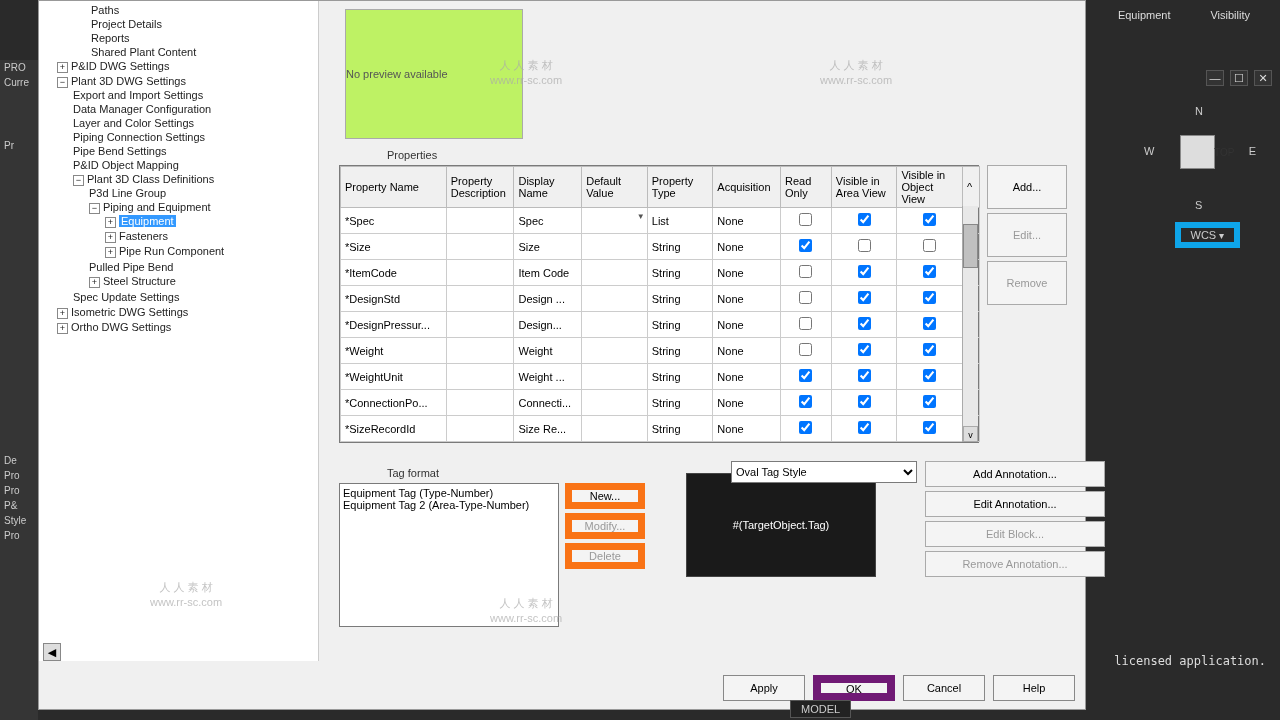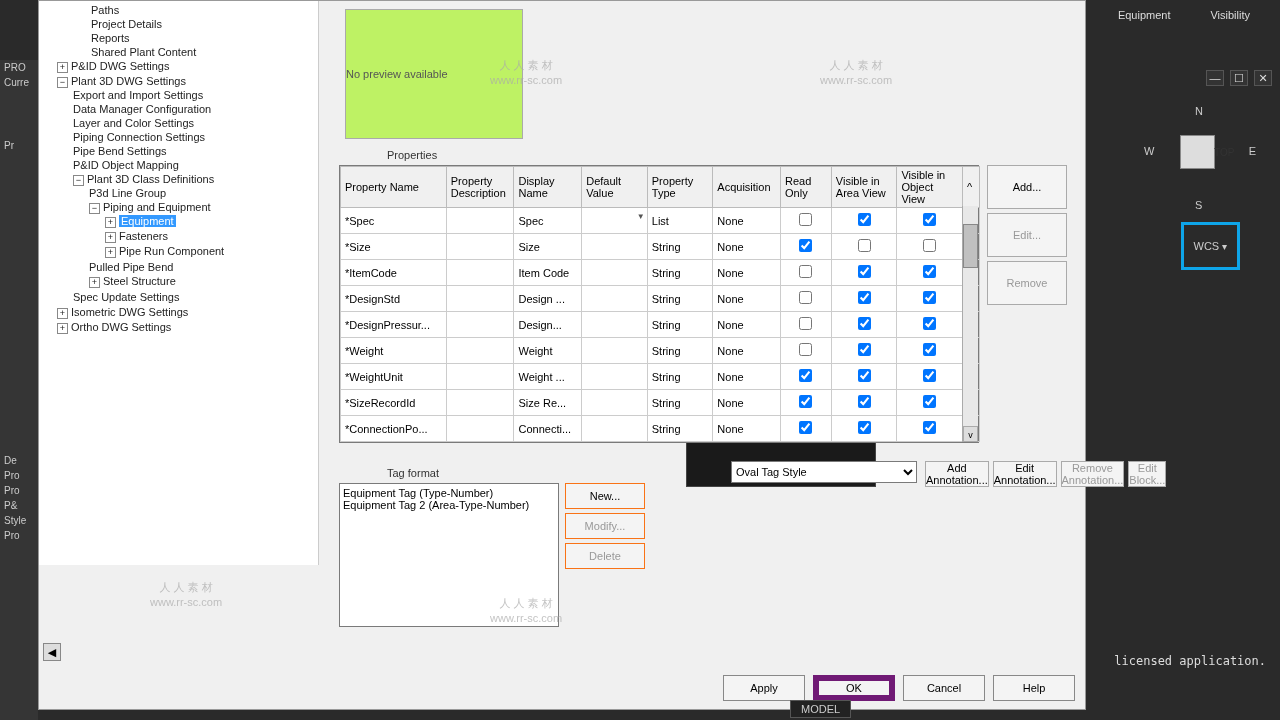--- a/index.html
+++ b/index.html
@@ -7,21 +7,21 @@
 
 .app-bg { position: absolute; inset: 0; background: #2a2a2a; }
 .dark-title { position: absolute; top: 0; right: 0; height: 30px; display: flex; align-items: center; gap: 20px; padding: 0 20px; color: #ccc; }
 .dark-title .tab { padding: 4px 10px; color: #ddd; }
 
 .left-panel { position: absolute; left: 0; top: 60px; width: 38px; bottom: 0; background: #353535; color: #ccc; }
 .left-panel .lbl { font-size: 10px; padding: 2px 4px; }
 .model-btn { position:absolute; bottom: 2px; left: 790px; background:#222; color:#ccc; padding:2px 10px; border:1px solid #555;}
 
 .dialog { position: absolute; left: 38px; top: 0; width: 1048px; height: 710px; background: #f0f0f0; border: 1px solid #999; }
-.tree-pane { position: absolute; left: 0; top: 0; width: 280px; height: 564px; background: #fff; border-right: 1px solid #ccc; overflow: hidden; padding: 2px; }
+.tree-pane { position: absolute; left: 0; top: 0; width: 280px; height: 660px; background: #fff; border-right: 1px solid #ccc; overflow: hidden; padding: 2px; }
 .tree { font-size: 12px; color: #222; }
 .tree ul { list-style: none; padding-left: 16px; }
 .tree li { padding: 1px 0; white-space: nowrap; }
 .tree .exp { display: inline-block; width: 11px; height: 11px; border: 1px solid #888; line-height: 9px; text-align: center; font-size: 9px; margin-right: 3px; background:#fff; }
 .tree .sel { background: #3399ff; color: #fff; padding: 0 2px; }
 
 .right-pane { position: absolute; left: 292px; top: 0; right: 0; height: 660px; padding: 8px; }
 .preview { width: 178px; height: 130px; border: 1px solid #aaa; background: #bef264; display: flex; align-items:center; justify-content:flex-start; color:#555; margin-left: 6px;}
 .sect-lbl { margin: 10px 0 4px 4px; color:#333;padding-left:44px; }
 
@@ -36,39 +36,39 @@
 .scroll-thumb { position:absolute; left:0; right:0; top:18px; height:44px; background:#c0c0c0; border:1px solid #888;}
 .scroll-arr { position:absolute; left:0; right:0; height:16px; background:#ddd; text-align:center; font-size:9px; line-height:16px; border:1px solid #aaa;}
 .side-btns { display:flex; flex-direction:column; gap:4px; width:80px;}
 .side-btns button { height:44px; border:1px solid #aaa; background:#f4f4f4; }
 .side-btns button:disabled { color:#999; }
 
 .bottom-sect { display:flex; gap:12px; margin-top:14px; }
 .tagfmt { flex:0 0 335px; }
 .tagfmt .list { border:1px solid #7a7a7a; background:#fff; height:144px; width:220px; padding:3px; display:inline-block; vertical-align:top;}
 .tagfmt .btns { display:inline-flex; flex-direction:column; gap:4px; margin-left:6px; width:80px; vertical-align:top;}
-.tagfmt .btns button { height:26px; border:1px solid #f97316; background:#f4f4f4;}
+.tagfmt .btns button { height:26px; border:7px solid #f97316; background:#f4f4f4;}
 .tagfmt .btns button.dim { color:#999; }
 
 .ortho { flex:1; }
 .ortho select { width:186px; height:22px; border:1px solid #7a7a7a; background:#fff;}
 .ortho-row { display:flex; gap:8px; margin-top:4px;padding-left:45px;}
 .ortho-prev { width:190px; height:104px; background:#1a1a1a; border:1px solid #444; color:#fff; display:flex; align-items:center; justify-content:center; font-family:monospace; font-size:12px;}
-.ortho-btns { display:flex; flex-direction:row; gap:4px; width:180px;}
+.ortho-btns { display:flex; flex-direction:column; gap:4px; width:180px;}
 .ortho-btns button { height:26px; border:1px solid #aaa; background:#f4f4f4;}
 .ortho-btns button.dim { color:#999; }
 
 .dlg-btns { position:absolute; right:10px; bottom:8px; display:flex; gap:8px;}
 .dlg-btns button { width:82px; height:26px; border:1px solid #888; background:#f4f4f4;}
-.dlg-btns .ok { border:6px solid #701a75; }
+.dlg-btns .ok { border:8px solid #701a75; }
 
 .cube { position:absolute; right:20px; top:95px; width:120px; height:120px; color:#ccc;}
 .cube .top { position:absolute; left:40px; top:40px; width:34px; height:34px; background:#ddd; color:#333; text-align:center; line-height:34px; font-size:10px; border:1px solid #888;padding-left:33px;}
 .cube .n {position:absolute; left:55px; top:10px;} .cube .s{position:absolute; left:55px; bottom:4px;} .cube .w{position:absolute; left:4px; top:50px;} .cube .e{position:absolute; right:4px; top:50px;}
-.wcs { position:absolute; right:40px; top:222px; border:3px solid #0ea5e9; padding:15px 10px; color:#ccc; font-size:10px;}
+.wcs { position:absolute; right:40px; top:222px; border:6px solid #0ea5e9; padding:1px 10px; color:#ccc; font-size:10px;}
 .lic { position:absolute; right:14px; top:654px; color:#ddd; font-family:monospace; font-size:12px;}
 
 .wm { position:absolute; color:#aaa; font-size:12px; pointer-events:none; text-align:center; opacity:0.7;}
 .scroll-left { position:absolute; left:4px; bottom:48px; width:18px; height:18px; background:#ddd; border:1px solid #888; text-align:center; line-height:16px;}
 .win-ctrl { position:absolute; right:8px; top:70px; display:flex; gap:6px; color:#ddd; font-size:12px;}
 .win-ctrl span { width:18px; height:16px; background:#333; border:1px solid #555; text-align:center; line-height:14px;}
 .dd-arrow { position:absolute; right:2px; top:4px; font-size:8px; color:#555;}
 </style>
 </head>
 <body>
@@ -261,35 +261,35 @@
                 <td>Weight ...</td>
                 <td></td>
                 <td>String</td>
                 <td>None</td>
                 <td class="chk"><input type="checkbox" checked="" style=""></td>
                 <td class="chk"><input type="checkbox" checked="" style=""></td>
                 <td class="chk"><input type="checkbox" checked="" style=""></td>
                 <td></td>
               </tr>
               <tr>
+                <td>*ConnectionPo...</td>
+                <td></td>
+                <td>Connecti...</td>
+                <td></td>
+                <td>String</td>
+                <td>None</td>
+                <td class="chk"><input type="checkbox" checked="" style=""></td>
+                <td class="chk"><input type="checkbox" checked="" style=""></td>
+                <td class="chk"><input type="checkbox" checked="" style=""></td>
+                <td></td>
+              </tr>
+              <tr>
                 <td>*SizeRecordId</td>
                 <td></td>
                 <td>Size Re...</td>
-                <td></td>
-                <td>String</td>
-                <td>None</td>
-                <td class="chk"><input type="checkbox" checked="" style=""></td>
-                <td class="chk"><input type="checkbox" checked="" style=""></td>
-                <td class="chk"><input type="checkbox" checked="" style=""></td>
-                <td></td>
-              </tr>
-              <tr>
-                <td>*ConnectionPo...</td>
-                <td></td>
-                <td>Connecti...</td>
                 <td></td>
                 <td>String</td>
                 <td>None</td>
                 <td class="chk"><input type="checkbox" checked="" style=""></td>
                 <td class="chk"><input type="checkbox" checked="" style=""></td>
                 <td class="chk"><input type="checkbox" checked="" style=""></td>
                 <td></td>
               </tr>
             </tbody>
         </table>
@@ -319,22 +319,22 @@
             <button class="dim">Delete</button>
           </div>
         </div>
       </div>
       <div class="ortho">
         <div class="ortho-row">
           <select><option>Oval Tag Style</option></select>
           <div class="ortho-btns">
             <button>Add Annotation...</button>
             <button>Edit Annotation...</button>
+            <button class="dim">Edit Block...</button>
             <button class="dim">Remove Annotation...</button>
-            <button class="dim">Edit Block...</button>
           </div>
         </div>
         <div class="ortho-prev" style="margin-top:-104px">
             <span>#(TargetObject.Tag)</span>
           </div>
       </div>
     </div>
   </div>
 
   <div class="dlg-btns">

